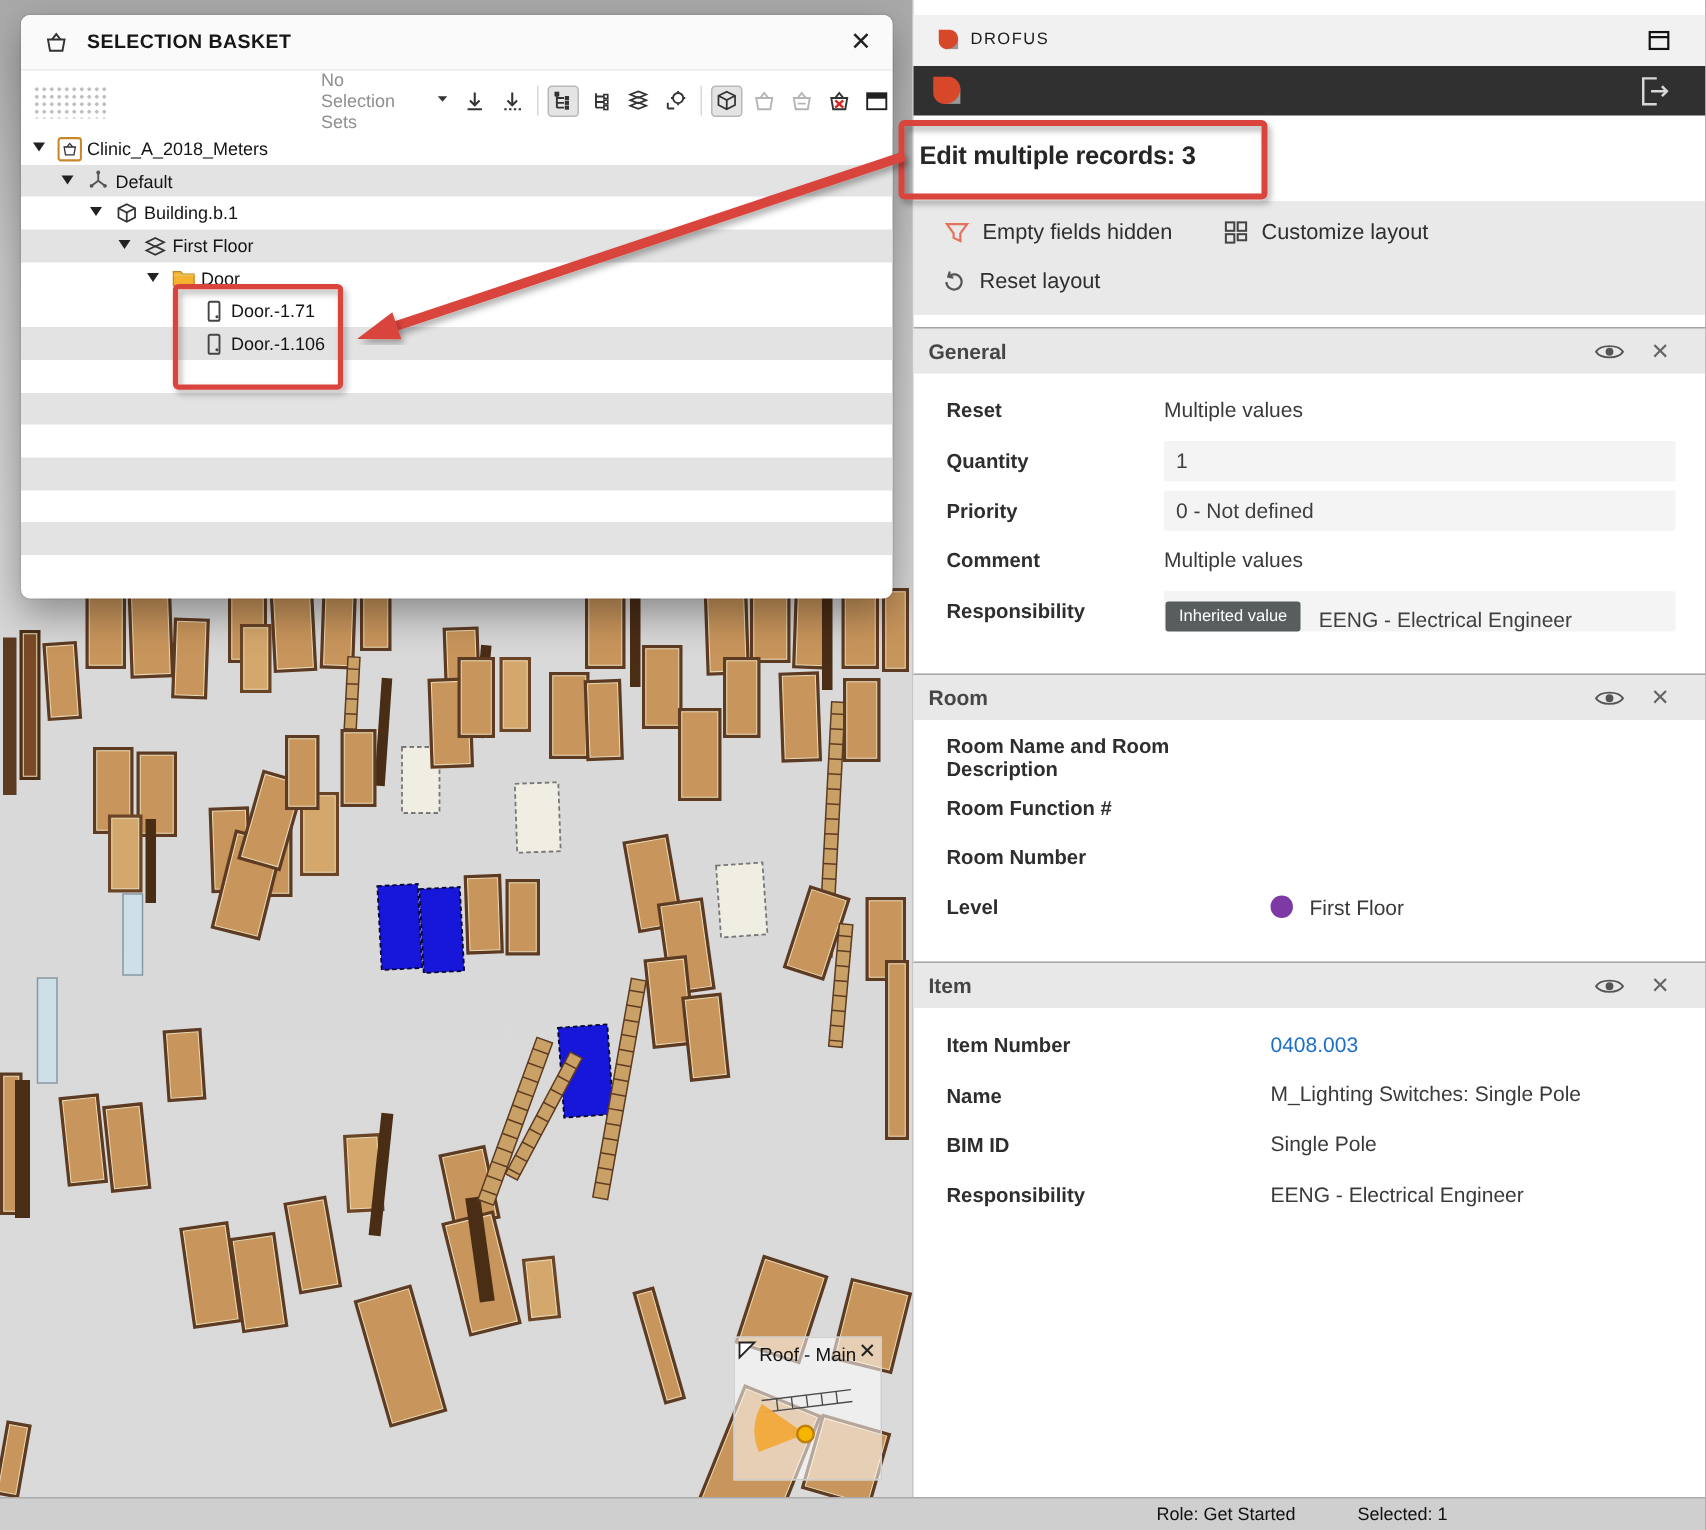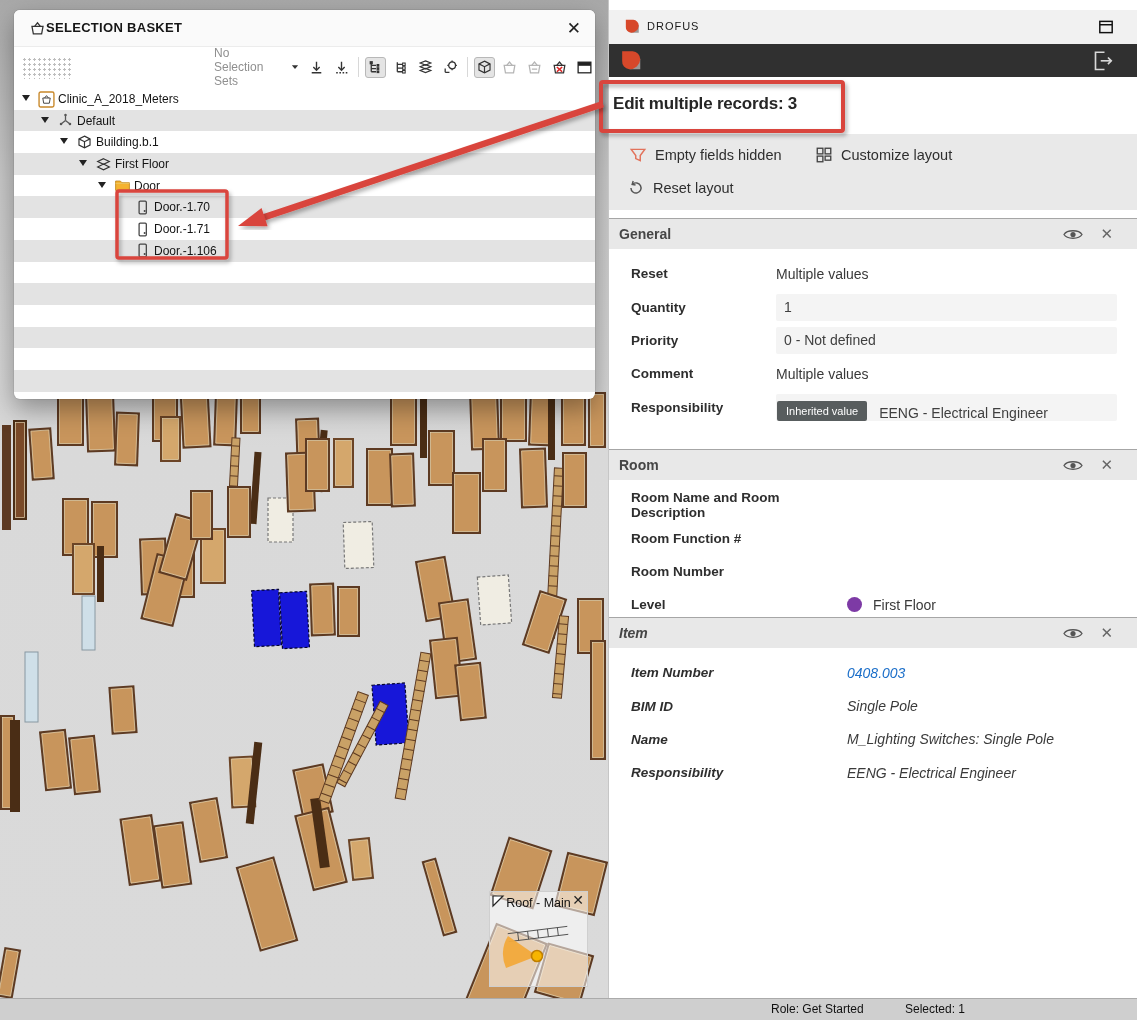--- a/index.html
+++ b/index.html
@@ -21,21 +21,21 @@
   #statusbar{position:absolute;left:0;top:998px;width:1137px;height:22px;background:#cfcfcf;border-top:1px solid #ababab;}
   #statusbar span{position:absolute;top:3px;font-size:12px;color:#111;}
   #status-role{left:771px;}
   #status-selected{left:905px;}
 
   
   #basket-dialog{position:absolute;left:14px;top:10px;width:581px;height:389px;background:#fff;
     border-radius:6px;box-shadow:0 10px 26px rgba(0,0,0,.35),0 0 0 1px rgba(0,0,0,.06);overflow:hidden;}
   #basket-titlebar{position:absolute;left:0;top:0;right:0;height:37px;background:#fafafa;border-bottom:1px solid #ececec;}
   #basket-titlebar .ttl-icon{position:absolute;left:15px;top:10px;}
-  #basket-titlebar .ttl-text{position:absolute;left:32px;top:10px;font-size:13px;font-weight:600;letter-spacing:.3px;color:#161616;}
+  #basket-titlebar .ttl-text{position:absolute;left:44px;top:10px;font-size:13px;font-weight:600;letter-spacing:.3px;color:#161616;}
   #basket-titlebar .ttl-close{position:absolute;right:14px;top:8px;font-size:17px;color:#222;cursor:default;}
   #basket-toolbar{position:absolute;left:0;top:38px;right:0;height:38px;background:#fff;}
   #basket-grip{position:absolute;left:8px;top:9px;width:50px;height:22px;
     background-image:radial-gradient(#bdbdbd 1px,transparent 1.2px);background-size:5px 5px;}
   #basket-controls{position:absolute;left:200px;top:0;height:38px;display:flex;align-items:center;gap:6px;}
   #basket-controls .nss{font-size:12px;color:#8f8f8f;margin-right:2px;}
   .tb-icon{width:21px;height:21px;display:flex;align-items:center;justify-content:center;border-radius:3px;border:1px solid transparent;}
   .tb-icon.active{background:#e4e4e4;border-color:#b8b8b8;}
   .tb-sep{width:1px;height:20px;background:#d8d8d8;margin:0 2px;}
   #basket-tree{position:absolute;left:0;top:78px;right:0;}
@@ -692,27 +692,20 @@
             </svg></span>
           <span class="tr-label" style="left: 101px;">First Floor</span>
         </div>
         <div class="tree-row">
           <span class="tr-arrow" style="left: 84px;"></span>
           <span class="tr-icon" style="left: 100px;"><svg width="17" height="17" viewBox="0 0 16 16">
               <path d="M1.5,3.8 H6 L7.5,5.4 H14.5 V12.6 H1.5 Z" fill="#f5b32f" stroke="#c1871c" stroke-width="0.8"></path>
               <path d="M1.5,6 H14.5" stroke="#e8c96a" stroke-width="0.8"></path>
             </svg></span>
           <span class="tr-label" style="left: 120px;">Door</span>
-        </div>
-        <div class="tree-row gray">
-          <span class="tr-icon" style="left: 120px;"><svg width="17" height="17" viewBox="0 0 16 16">
-              <rect x="4.8" y="2" width="6.8" height="12" rx="1" fill="none" stroke="#444" stroke-width="1.2"></rect>
-              <circle cx="10" cy="11.4" r="0.95" fill="#444"></circle>
-            </svg></span>
-          <span class="tr-label" style="left: 140px;">Door.-1.70</span>
         </div>
         <div class="tree-row">
           <span class="tr-icon" style="left: 120px;"><svg width="17" height="17" viewBox="0 0 16 16">
               <rect x="4.8" y="2" width="6.8" height="12" rx="1" fill="none" stroke="#444" stroke-width="1.2"></rect>
               <circle cx="10" cy="11.4" r="0.95" fill="#444"></circle>
             </svg></span>
           <span class="tr-label" style="left: 140px;">Door.-1.71</span>
         </div>
         <div class="tree-row gray">
           <span class="tr-icon" style="left: 120px;"><svg width="17" height="17" viewBox="0 0 16 16">
@@ -858,43 +851,43 @@
               <span class="field-label" style="width: 216px;">Level</span>
               <span class="field-value">
                 <span class="val-level">
                   <span class="dot" style="background: rgb(125, 58, 165);"></span>
         <span class="lvl-text">First Floor</span>
                 </span>
               </span>
             </div>
           </div>
         </div>
-        <div class="dro-section" style="top: 617px; font-style: italic;">
+        <div class="dro-section" style="top: 641px;">
           <div class="sec-header">
             <span class="sec-title">Item</span>
     <span class="sec-eye">
               <svg width="22" height="15" viewBox="0 0 22 15">
                 <path d="M2,7.5 C5,2.5 17,2.5 20,7.5 C17,12.5 5,12.5 2,7.5 Z" fill="none" stroke="#555" stroke-width="1.3"></path>
                 <circle cx="11" cy="7.5" r="2.6" fill="#555"></circle>
               </svg>
             </span>
     <span class="sec-close">✕</span>
           </div>
           <div class="sec-body">
             <div class="field-row">
               <span class="field-label" style="width: 216px;">Item Number</span>
               <span class="field-value"><span class="val-link">0408.003</span></span>
             </div>
             <div class="field-row">
+              <span class="field-label" style="width: 216px;">Name</span>
+              <span class="field-value"><span class="val-plain">M_Lighting Switches: Single Pole</span></span>
+            </div>
+            <div class="field-row">
               <span class="field-label" style="width: 216px;">BIM ID</span>
               <span class="field-value"><span class="val-plain">Single Pole</span></span>
-            </div>
-            <div class="field-row">
-              <span class="field-label" style="width: 216px;">Name</span>
-              <span class="field-value"><span class="val-plain">M_Lighting Switches: Single Pole</span></span>
             </div>
             <div class="field-row">
               <span class="field-label" style="width: 216px;">Responsibility</span>
               <span class="field-value"><span class="val-plain">EENG - Electrical Engineer</span></span>
             </div>
           </div>
         </div>
       </div>
   </div>
 

